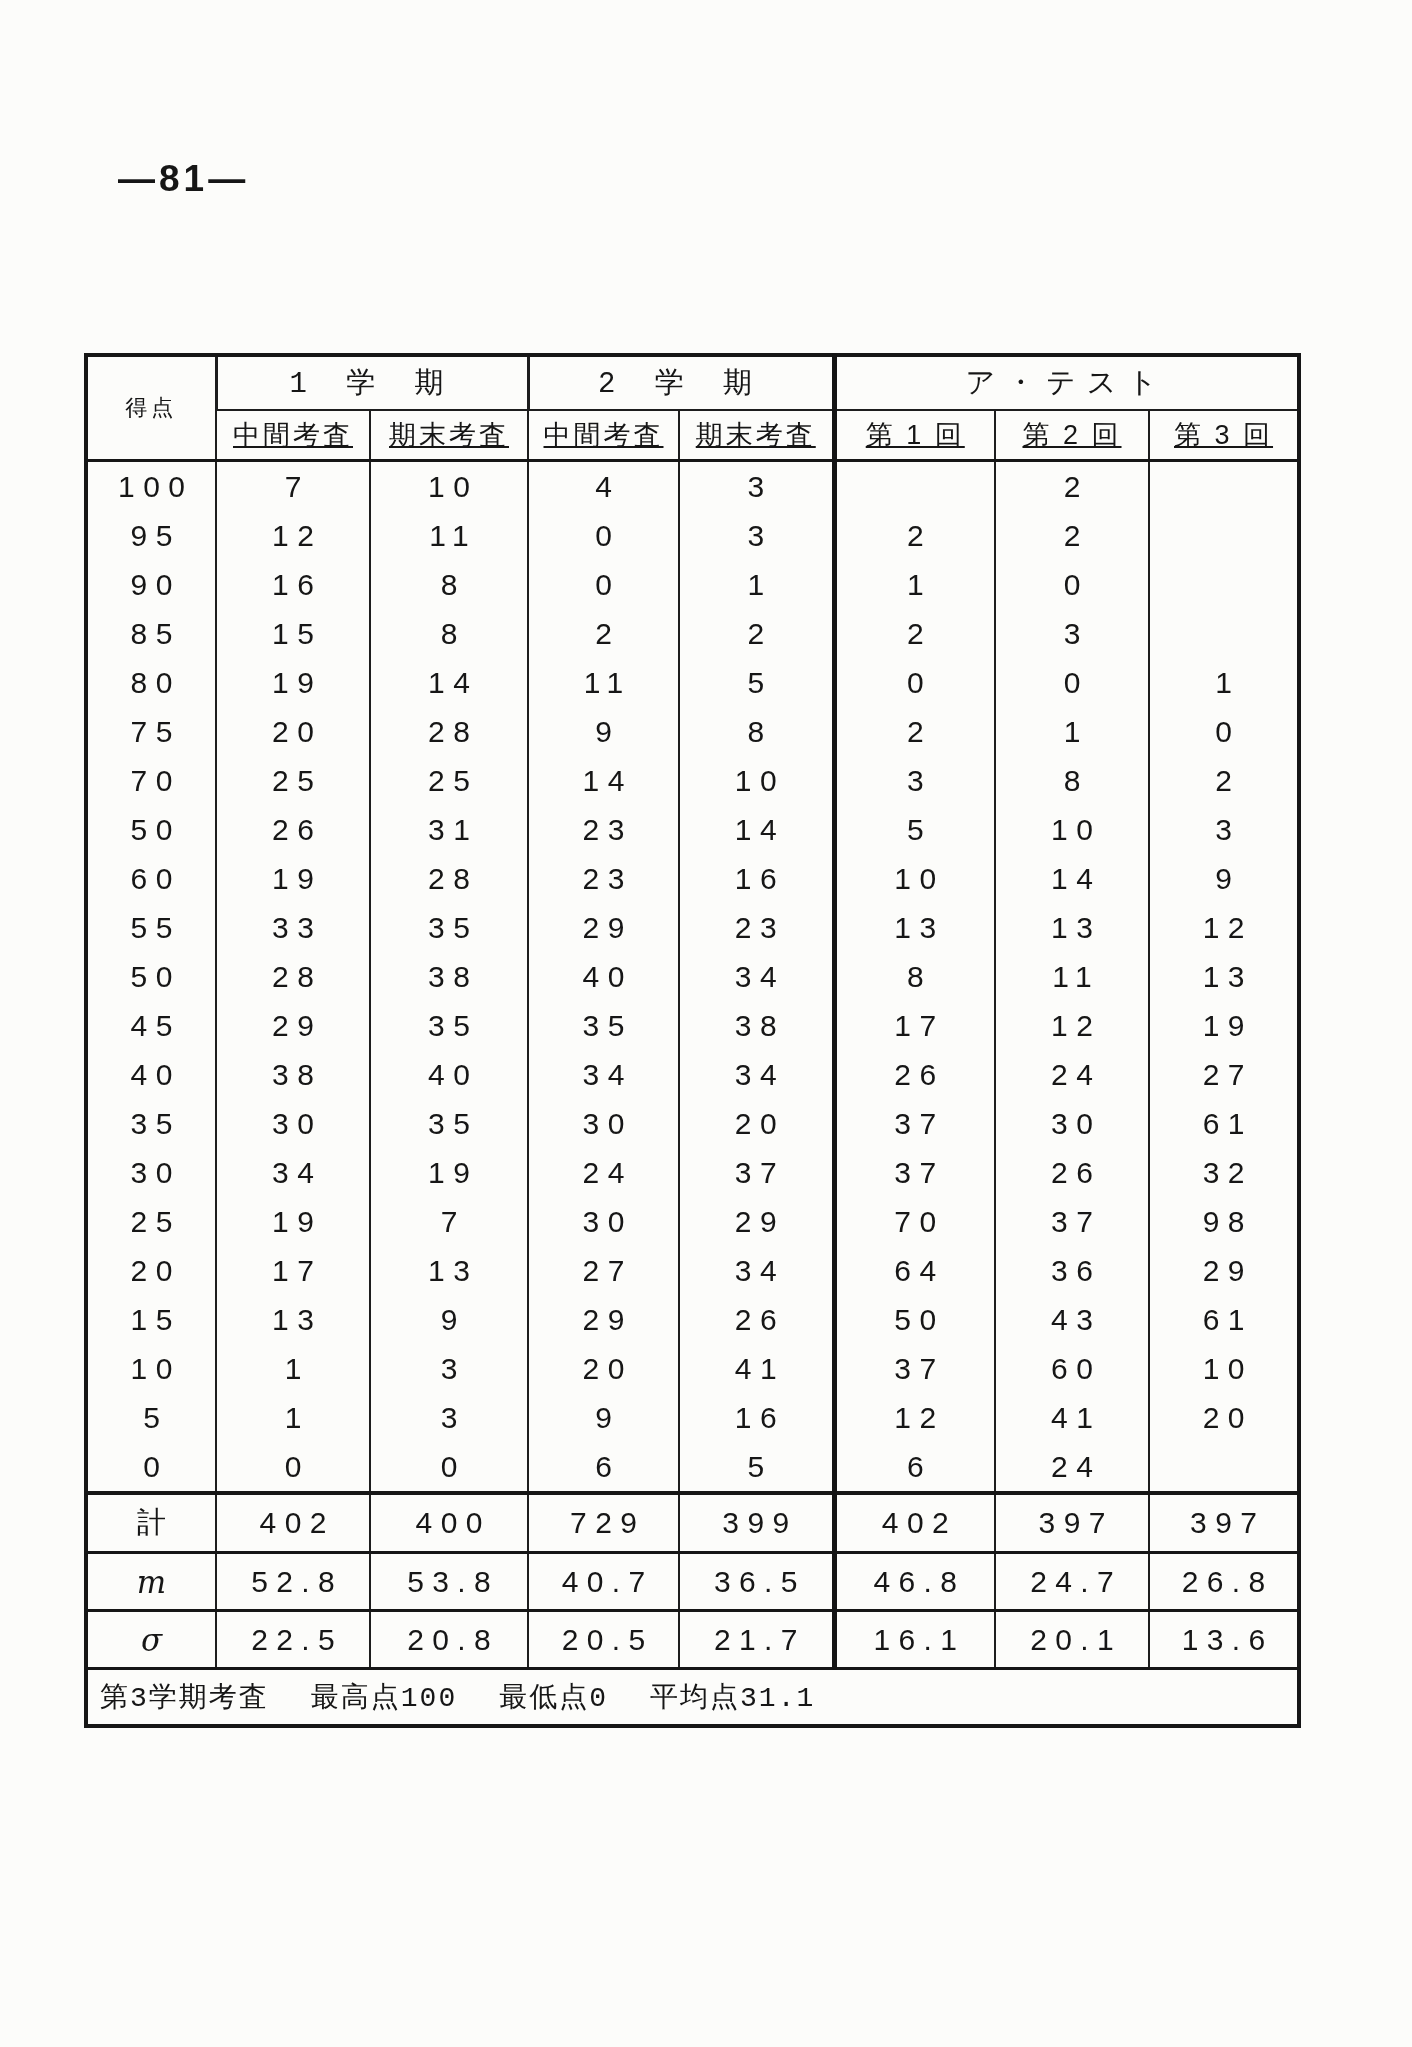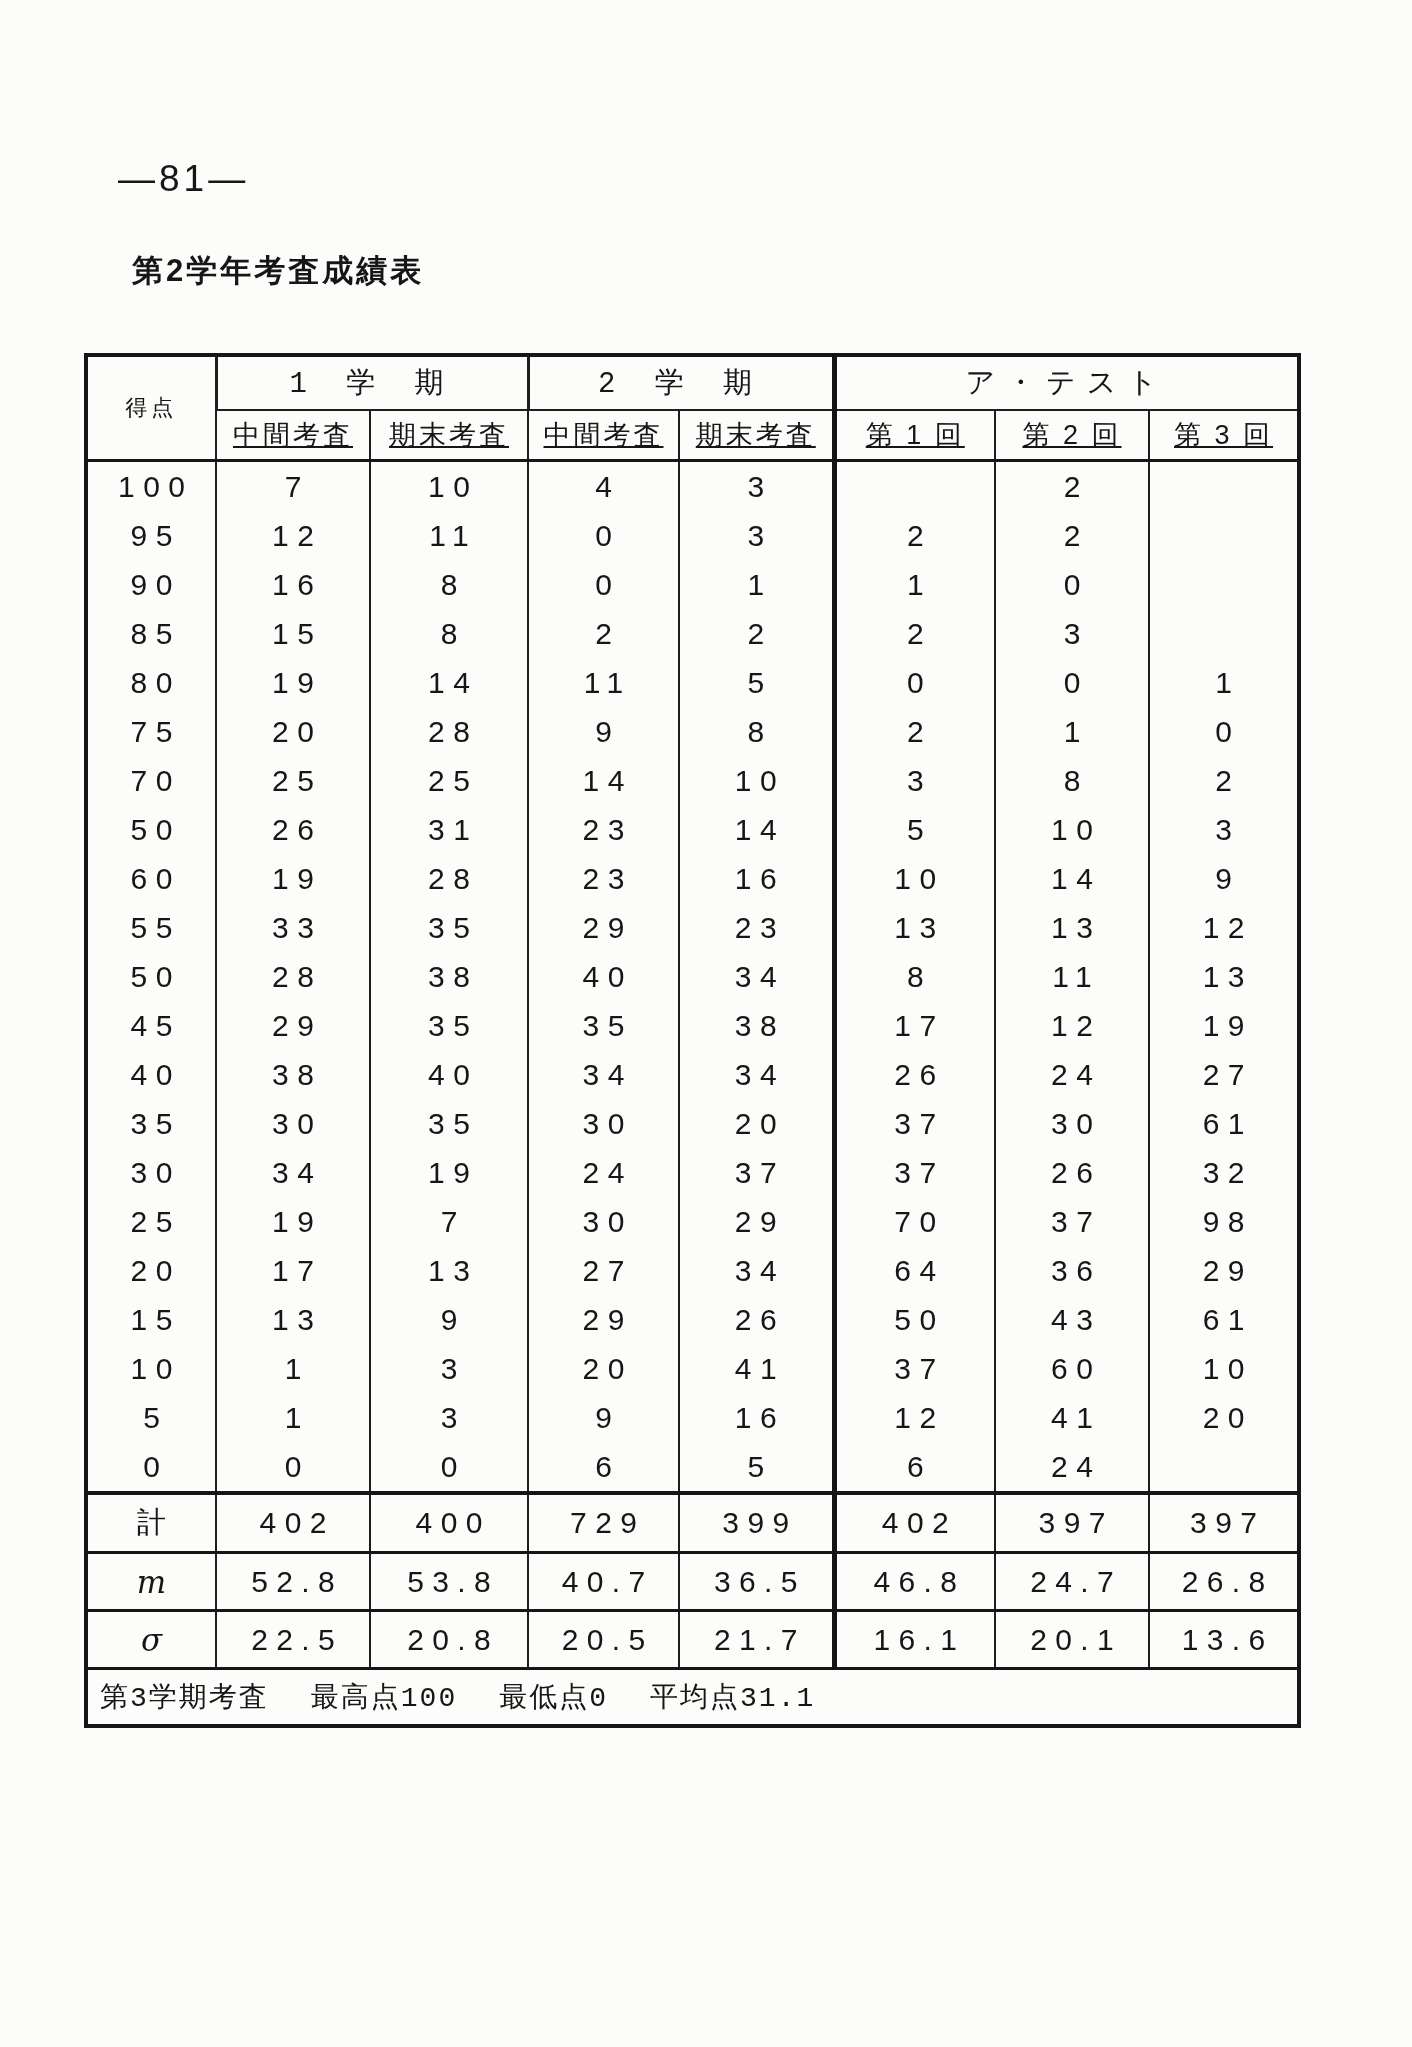--- a/index.html
+++ b/index.html
@@ -15,21 +15,21 @@
     font-family: "Liberation Sans", sans-serif;
     color: #161616;
     overflow: hidden;
   }
   .page-number {
     position: absolute;
     left: 118px;
     top: 158px;
     font-size: 37px;
     letter-spacing: 4px;
-    font-weight: 400;
+    font-weight: 700;
   }
   .doc-title {
     position: absolute;
     left: 132px;
     top: 250px;
     font-size: 31px;
     letter-spacing: 3px;
     font-weight: 600;
   }
   table.score-table {
@@ -126,21 +126,20 @@
   }
   .fn-part { margin-right: 42px; font-family: Liberation Mono, monospace; }
 </style>
 </head>
 <body>
 
 <div class="page">
 
   <div class="page-number">—81—</div>
 
-  <div class="doc-title">第2学年考査成績表</div>
 
   <table class="score-table">
     <colgroup>
       <col class="c-score">
         <col class="c1">
         <col class="c2">
         <col class="c3">
       <col class="c4">
         <col class="c5">
         <col class="c6">

